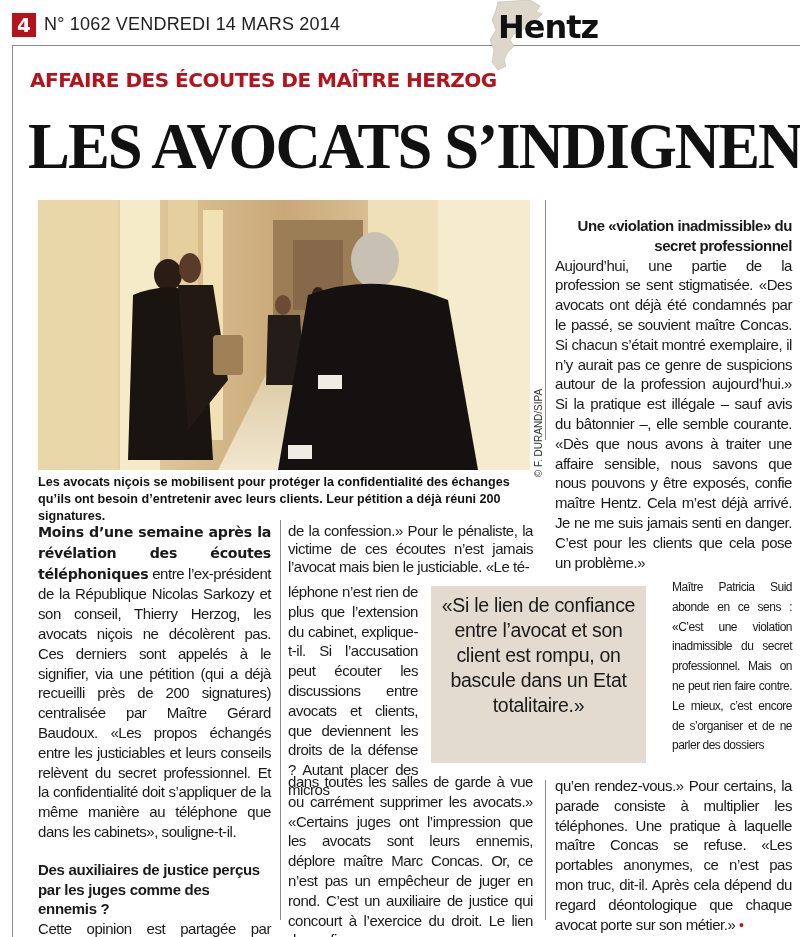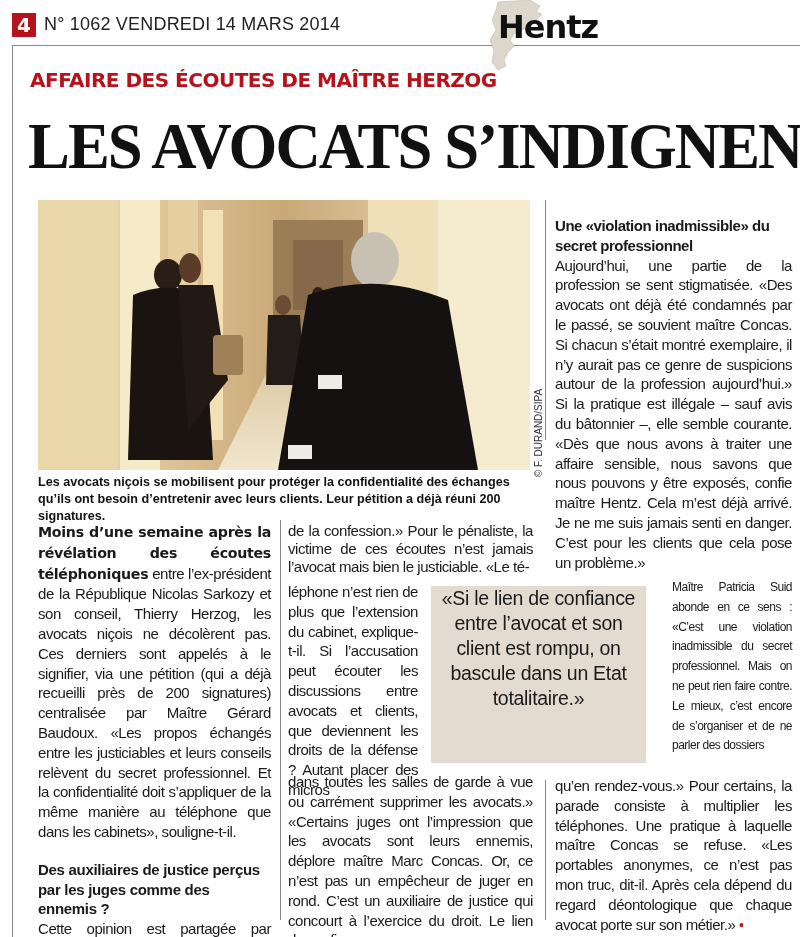--- a/index.html
+++ b/index.html
@@ -26,32 +26,32 @@
   .col p { text-indent: 0; }
   .col .sub { font-weight: bold; text-align: left; margin-top: 18px; letter-spacing: -0.3px; }
   .lead { font-weight: bold; font-family: "DejaVu Sans", sans-serif; font-size: 14.2px; letter-spacing: -0.3px; }
 
   .col1 { left: 38px; top: 522px; width: 233px; }
 
   .vdiv1 { position: absolute; left: 280px; top: 520px; width: 1px; height: 400px; background: #8a8a8a; }
   .vdiv2 { position: absolute; left: 545px; top: 200px; width: 1px; height: 240px; background: #8a8a8a; }
   .vdiv2b { position: absolute; left: 545px; top: 780px; width: 1px; height: 140px; background: #8a8a8a; }
 
-  .pull { position: absolute; left: 431px; top: 586px; width: 215px; height: 177px; background: #e3dbcf; text-align: center; }
+  .pull { position: absolute; left: 431px; top: 586px; width: 215px; height: 177px; background: #e3dbcf; text-align: center; padding-top: 7px; }
   .pull .q { font-size: 19.5px; line-height: 25px; color: #1a1a1a; letter-spacing: -0.3px; }
   .pull .who { font-family: "DejaVu Sans", sans-serif; font-weight: bold; font-size: 13.5px; margin-top: 3px; color: #111; }
 
   .col2-top { position: absolute; left: 288px; top: 522px; width: 245px; font-size: 15px; line-height: 18px; text-align: justify; letter-spacing: -0.45px; }
   .col2-mid { position: absolute; left: 288px; top: 582px; width: 130px; font-size: 15px; line-height: 19.8px; text-align: justify; letter-spacing: -0.45px; }
   .col2-bot { position: absolute; left: 288px; top: 772px; width: 245px; font-size: 15px; line-height: 19.8px; text-align: justify; letter-spacing: -0.45px; }
 
   .col3-top { position: absolute; left: 555px; top: 198px; width: 237px; font-size: 15px; line-height: 19.8px; text-align: justify; letter-spacing: -0.45px; }
   .col3-mid { position: absolute; left: 672px; top: 578px; width: 120px; font-size: 12px; line-height: 19.8px; text-align: justify; letter-spacing: -0.5px; }
   .col3-bot { position: absolute; left: 555px; top: 776px; width: 237px; font-size: 15px; line-height: 19.8px; text-align: justify; letter-spacing: -0.45px; }
-  .sub { font-weight: bold; margin-top: 18px; text-align: left; }
+  .sub { font-weight: bold; margin-top: 18px; text-align: right; }
   .endmark { color: #c4121b; font-size: 14px; }
 </style>
 </head>
 <body>
 
 <div class="page-num">4</div>
 <div class="issue">N° 1062 VENDREDI 14 MARS 2014</div>
 <div class="rule-top"></div>
 <div class="rule-left"></div>
 

